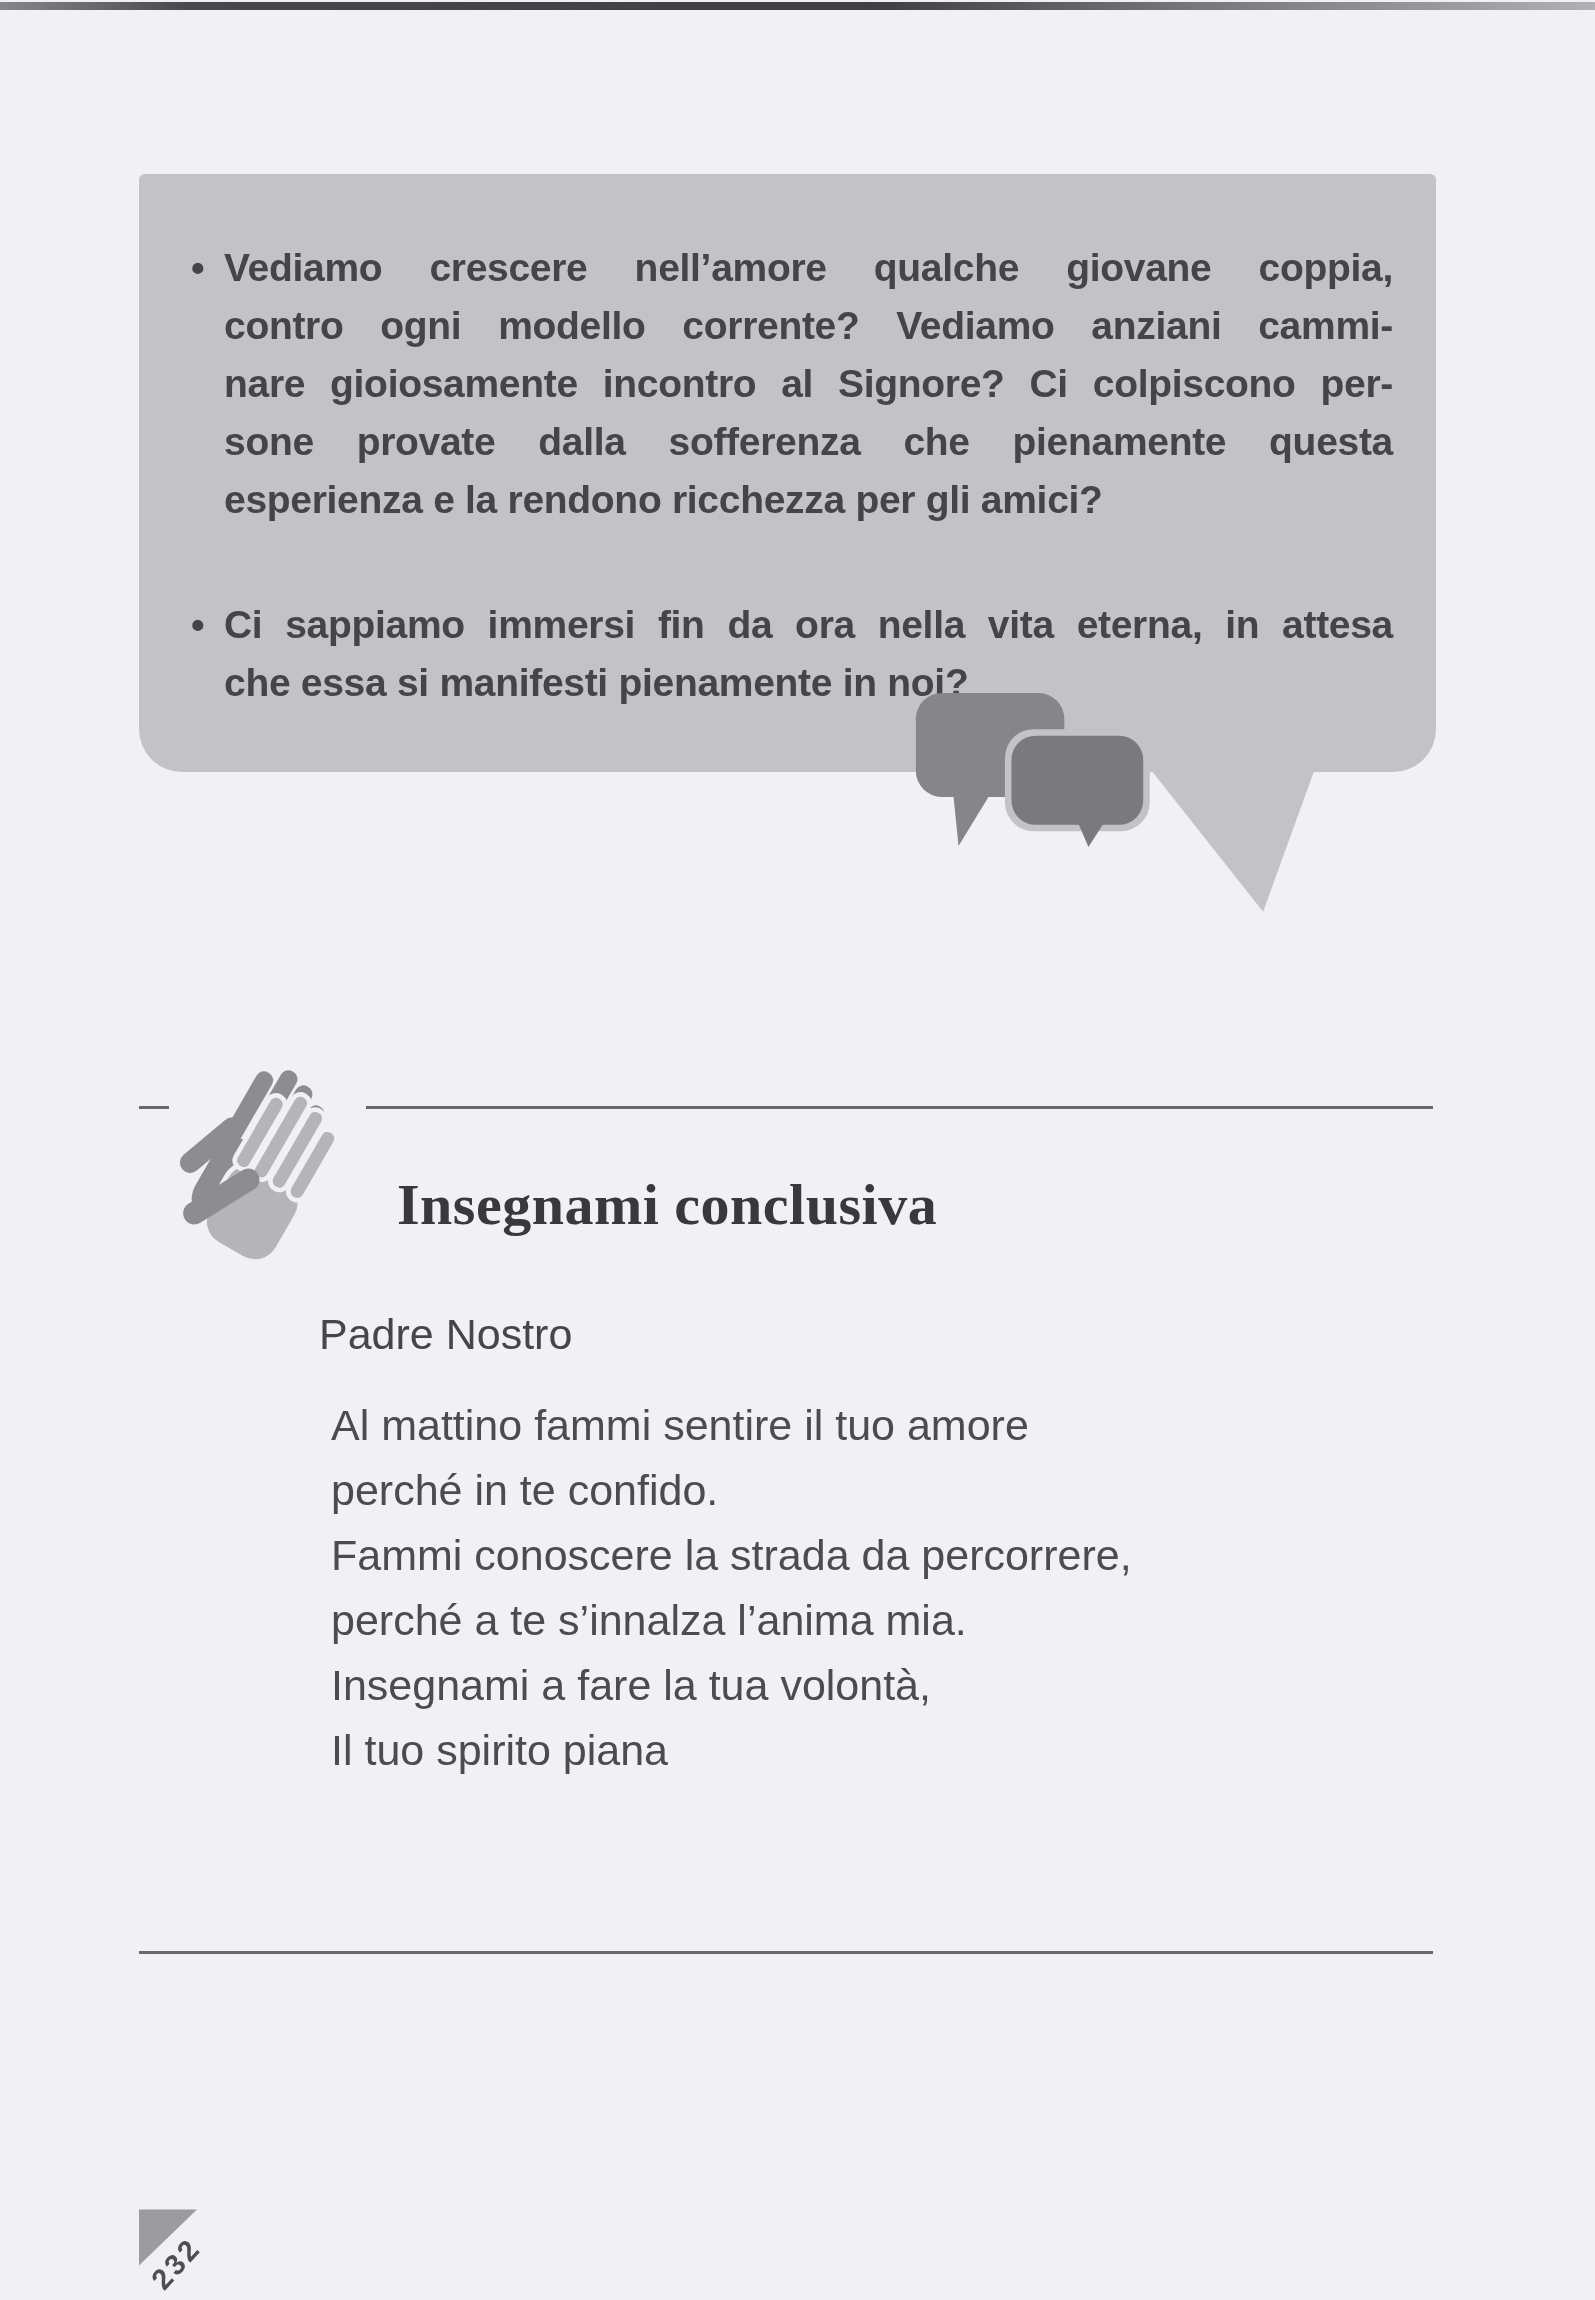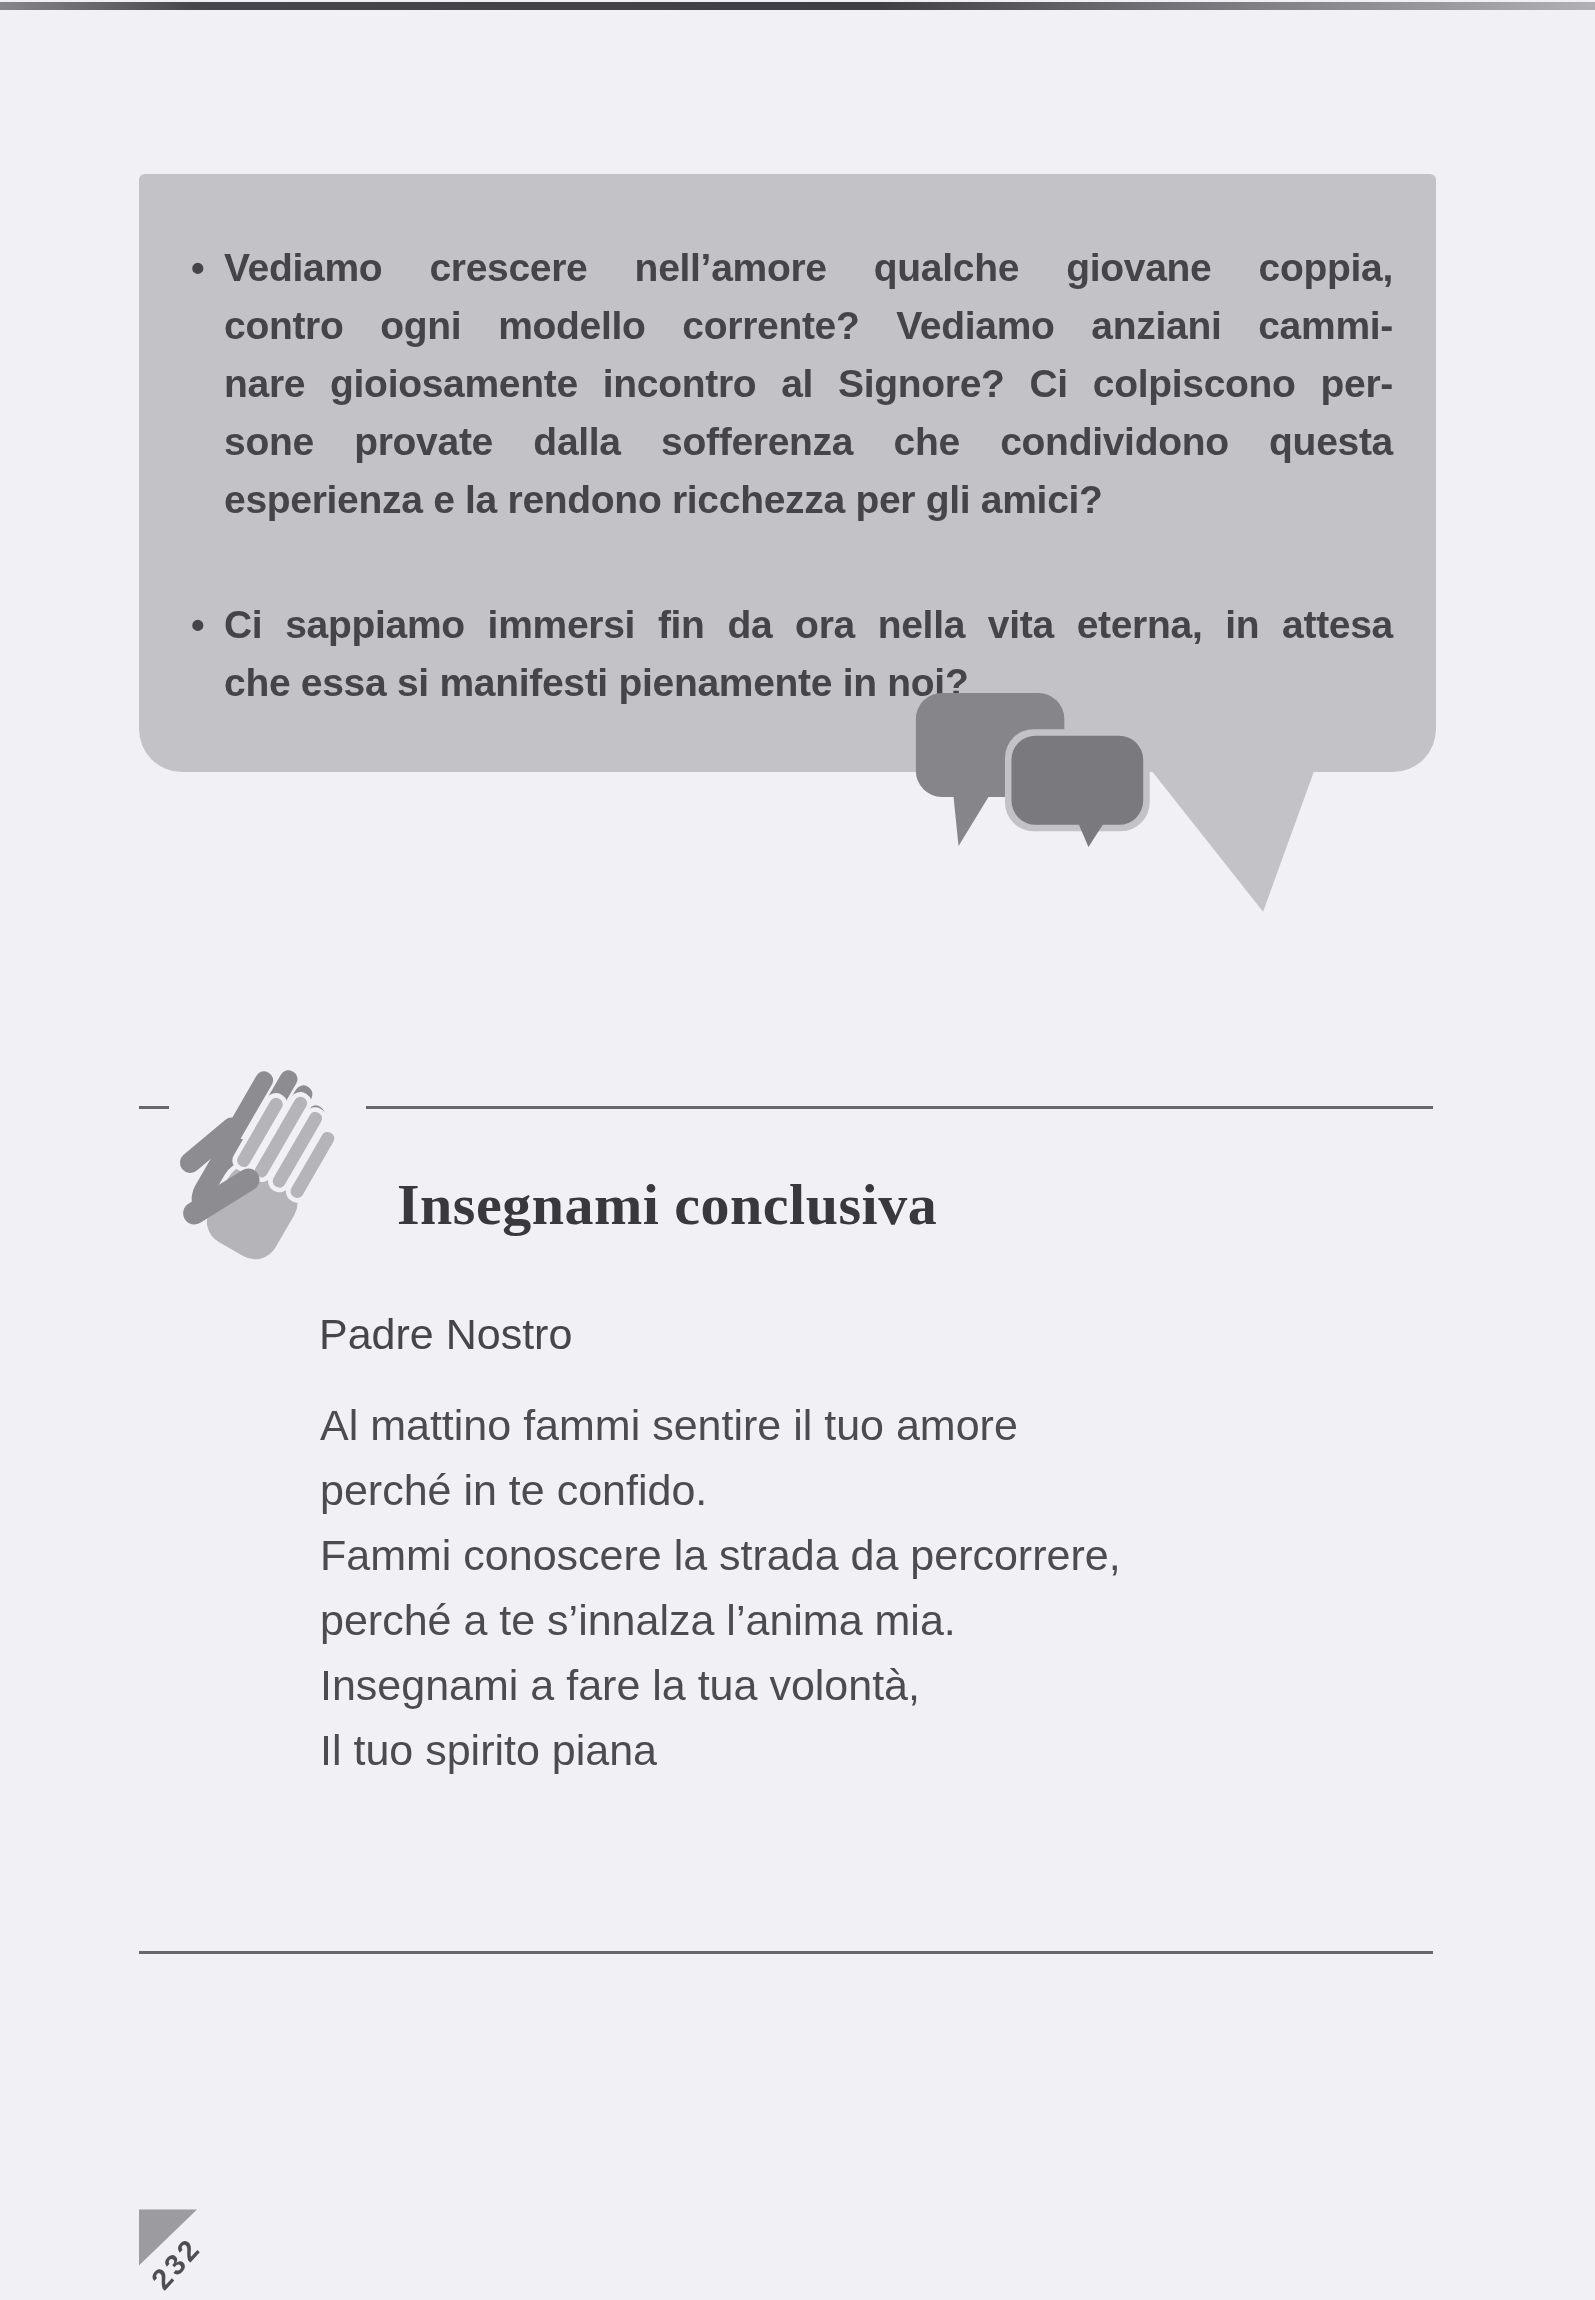--- a/index.html
+++ b/index.html
@@ -55,21 +55,21 @@
     font-weight:bold;font-size:58px;line-height:61px;
     color:#39393d;letter-spacing:0.5px;
     white-space:nowrap;
   }
   .subtitle{
     position:absolute;left:319px;top:1310px;
     font-weight:normal;font-size:43px;color:#46464a;
     white-space:nowrap;
   }
   .prayer{
-    position:absolute;left:320px;top:1393px;
+    position:absolute;left:331px;top:1393px;
     font-size:43px;line-height:65px;color:#4b4b50;
     white-space:nowrap;
   }
 
   
   .corner-triangle{position:absolute;left:139px;top:2209px;width:58px;height:57px;}
   .page-number{
     position:absolute;left:145px;top:2274px;
     transform:rotate(-48deg);transform-origin:0 0;
     font-weight:bold;font-size:29px;letter-spacing:2.8px;color:#4e4e54;
@@ -84,21 +84,21 @@
   <div class="top-bar"></div>
 
   <div class="intro-box">
 
     <div class="bullet">
       <span class="marker">•</span>
       <div class="lines">
         <div class="jl">Vediamo crescere nell’amore qualche giovane coppia,</div>
         <div class="jl">contro ogni modello corrente? Vediamo anziani cammi-</div>
         <div class="jl">nare gioiosamente incontro al Signore? Ci colpiscono per-</div>
-        <div class="jl">sone provate dalla sofferenza che condividono questa</div>
+        <div class="jl">sone provate dalla sofferenza che pienamente questa</div>
         <div class="jlast">esperienza e la rendono ricchezza per gli amici?</div>
       </div>
     </div>
 
     <div class="bullet">
       <span class="marker">•</span>
       <div class="lines">
         <div class="jl">Ci sappiamo immersi fin da ora nella vita eterna, in attesa</div>
         <div class="jlast">che essa si manifesti pienamente in noi?</div>
       </div>

